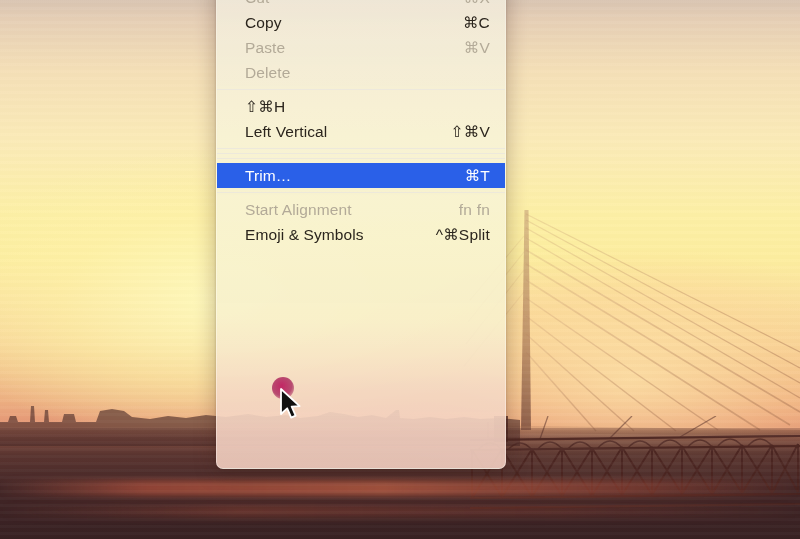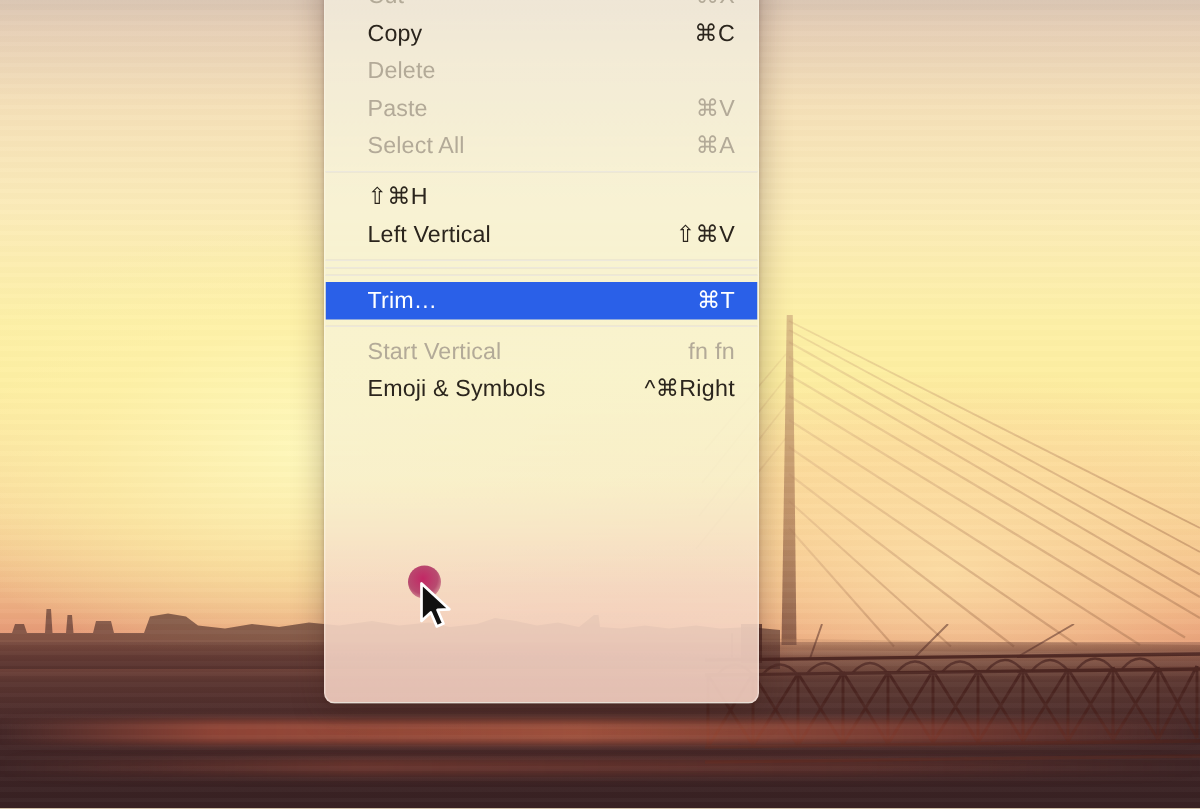--- a/index.html
+++ b/index.html
@@ -273,30 +273,26 @@
 
       <div class="mi disabled">
         <span class="lbl">Cut</span>
         <span class="key">⌘X</span>
       </div>
       <div class="mi enabled">
         <span class="lbl">Copy</span>
         <span class="key">⌘C</span>
       </div>
       <div class="mi disabled">
+        <span class="lbl">Paste</span>
+        <span class="key">⌘V</span>
+      </div>
+      <div class="mi disabled">
         <span class="lbl">Delete</span>
         <span class="key"></span>
-      </div>
-      <div class="mi disabled">
-        <span class="lbl">Paste</span>
-        <span class="key">⌘V</span>
-      </div>
-      <div class="mi disabled">
-        <span class="lbl">Select All</span>
-        <span class="key">⌘A</span>
       </div>
 
       <div class="sep"></div>
 
       <div class="mi enabled">
         <span class="key">⇧⌘H</span>
       </div>
       <div class="mi enabled">
         <span class="lbl">Left Vertical</span>
         <span class="key">⇧⌘V</span>
@@ -311,26 +307,26 @@
       <div class="sep"></div>
 
       <div class="mi selected">
         <span class="lbl">Trim…</span>
         <span class="key">⌘T</span>
       </div>
 
       <div class="sep"></div>
 
       <div class="mi disabled">
-        <span class="lbl">Start Vertical</span>
+        <span class="lbl">Start Alignment</span>
         <span class="key">fn fn</span>
       </div>
       <div class="mi enabled">
         <span class="lbl">Emoji &amp; Symbols</span>
-        <span class="key">^⌘Right</span>
+        <span class="key">^⌘Split</span>
       </div>
 
     </div>
   </div>
 
   <div id="click-blob"></div>
   <svg id="cursor" viewBox="0 0 26 34">
     <path d="M3 1 L3 26 L9.2 20.3 L13.2 29.6 L17.6 27.7 L13.7 18.6 L21.6 18.2 Z" fill="#111111" stroke="#ffffff" stroke-width="1.8" stroke-linejoin="round"></path>
   </svg>
 

